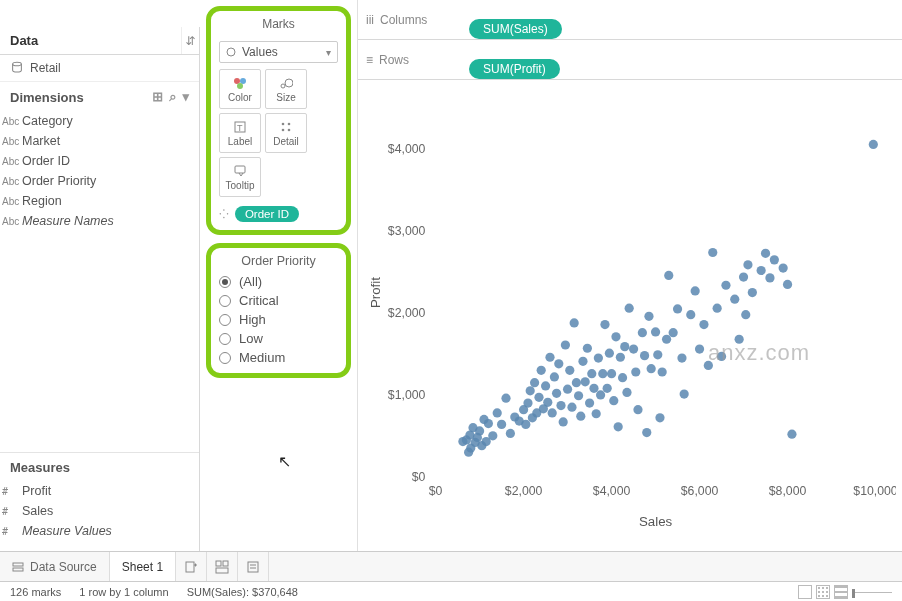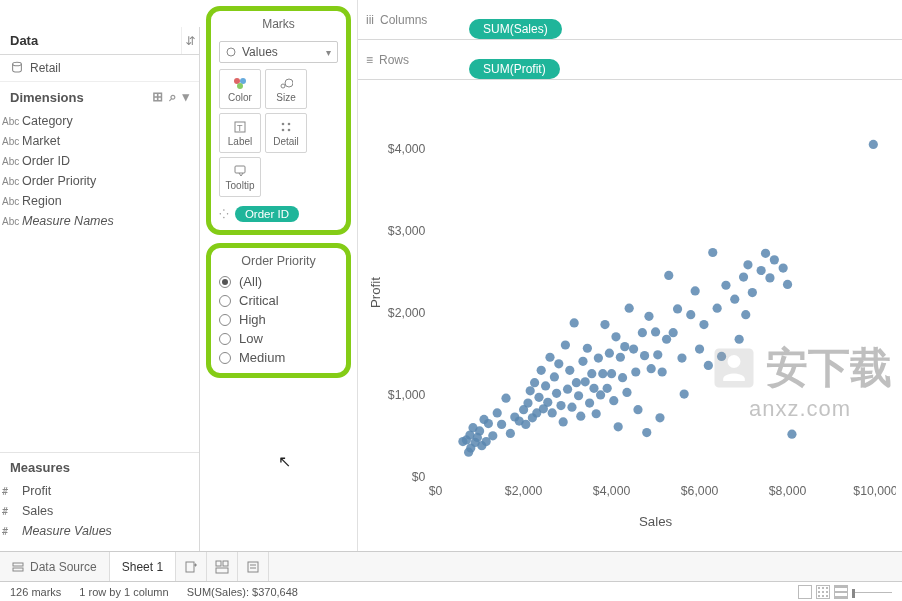--- a/index.html
+++ b/index.html
@@ -361,26 +361,20 @@
             <circle cx="388.2" cy="178.39999999999998" r="4.5" fill="#5b87b0" opacity="0.85"></circle>
             <circle cx="392.5" cy="161.6" r="4.5" fill="#5b87b0" opacity="0.85"></circle>
             <circle cx="396.8" cy="185.6" r="4.5" fill="#5b87b0" opacity="0.85"></circle>
             <circle cx="401.1" cy="168" r="4.5" fill="#5b87b0" opacity="0.85"></circle>
             <circle cx="409.7" cy="176" r="4.5" fill="#5b87b0" opacity="0.85"></circle>
             <circle cx="414" cy="192" r="4.5" fill="#5b87b0" opacity="0.85"></circle>
             <circle cx="418.3" cy="338.4" r="4.5" fill="#5b87b0" opacity="0.85"></circle>
             <circle cx="497.85" cy="55.19999999999999" r="4.5" fill="#5b87b0" opacity="0.85"></circle>
           </svg>
         <div class="watermark">
-          <div class="cn">
-            <svg width="52" height="52" viewBox="0 0 24 24" fill="#aaa" opacity=".5">
-                <path d="M19 3H5a2 2 0 00-2 2v14a2 2 0 002 2h14a2 2 0 002-2V5a2 2 0 00-2-2zm-7 3a3 3 0 110 6 3 3 0 010-6zm5 12H7v-1c0-1.7 3.3-2.5 5-2.5s5 .8 5 2.5v1z"></path>
-              </svg>
-            <span>安下载</span>
-          </div>
           <div class="url">anxz.com</div>
         </div>
       </div>
     </div>
   </div>
 
   <div class="sheet-tabs">
     <div class="sheet-tab">
       <svg width="12" height="12">
           <rect x="1" y="2" width="10" height="3" fill="none" stroke="#888"></rect>

